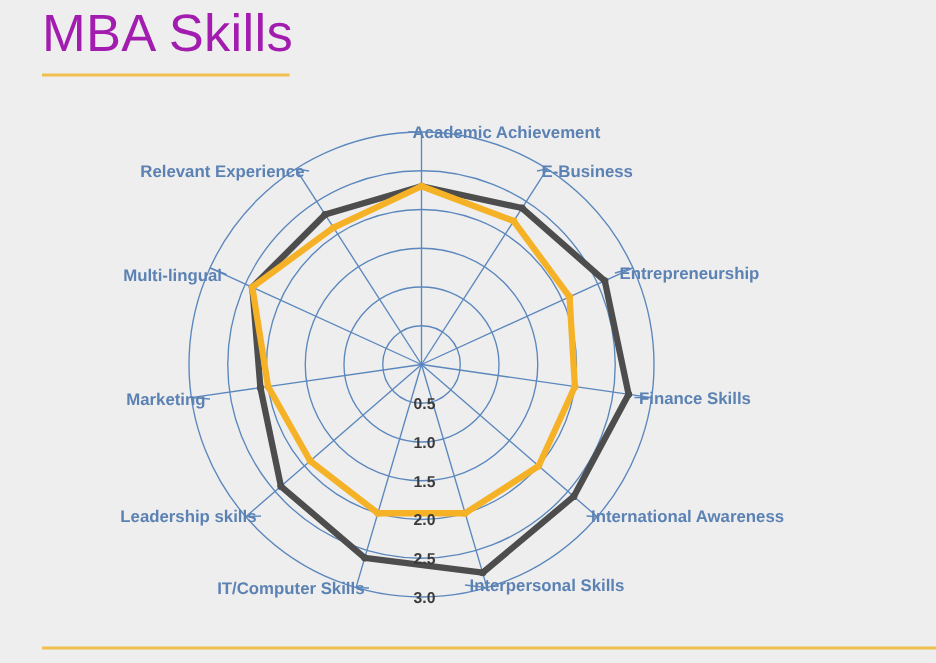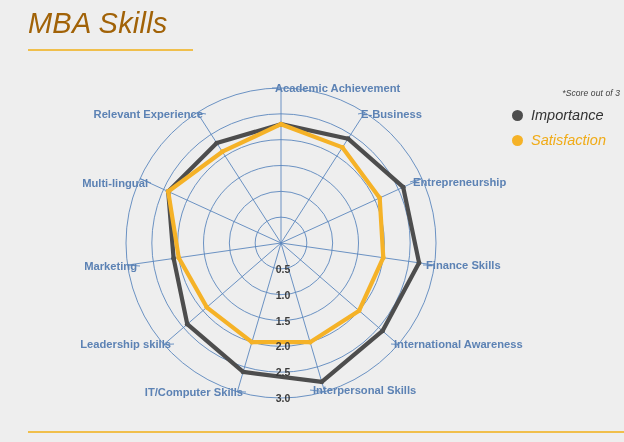--- a/index.html
+++ b/index.html
@@ -7,22 +7,22 @@
     width:624px;height:442px;
     background:#eeeeee;
     font-family:"Liberation Sans",sans-serif;
     overflow:hidden;position:relative;
   }
   #slide{position:absolute;inset:0;}
 
   
   #title-block{position:absolute;left:28px;top:6px;}
   #page-title{
-    font-size:29px;color:#a16207;letter-spacing:.2px;
-    font-weight:400;line-height:34px;white-space:nowrap;font-style:italic;
+    font-size:35px;color:#a21caf;letter-spacing:.2px;
+    font-weight:400;line-height:34px;white-space:nowrap;
   }
   #title-rule{
     position:absolute;left:0px;top:43px;width:165px;height:2px;
     background:#f0bf4c;
   }
   #footer-rule{
     position:absolute;left:28px;top:431px;width:596px;height:2px;
     background:#f0bf4c;
   }
 
@@ -63,31 +63,20 @@
 
 <div id="slide">
 
   <div id="title-block">
     <div id="page-title">MBA Skills</div>
     <div id="title-rule"></div>
   </div>
 
   <div id="footer-rule"></div>
 
-  <div id="legend">
-    <div id="legend-note">*Score out of 3</div>
-    <div class="legend-row" id="legend-row-importance">
-      <span class="legend-dot"></span>
-      <span class="legend-label">Importance</span>
-    </div>
-    <div class="legend-row" id="legend-row-satisfaction">
-      <span class="legend-dot"></span>
-      <span class="legend-label">Satisfaction</span>
-    </div>
-  </div>
 
   <div id="chart-area">
     <svg id="radar-svg" width="520" height="382" viewBox="0 0 520 382">
       <g id="grid-arcs">
           <circle cx="281" cy="183" r="25.833333333333332" class="grid-arc"></circle>
           <circle cx="281" cy="183" r="51.666666666666664" class="grid-arc"></circle>
           <circle cx="281" cy="183" r="77.5" class="grid-arc"></circle>
           <circle cx="281" cy="183" r="103.33333333333333" class="grid-arc"></circle>
           <circle cx="281" cy="183" r="129.16666666666669" class="grid-arc"></circle>
           <circle cx="281" cy="183" r="155" class="grid-arc"></circle>

